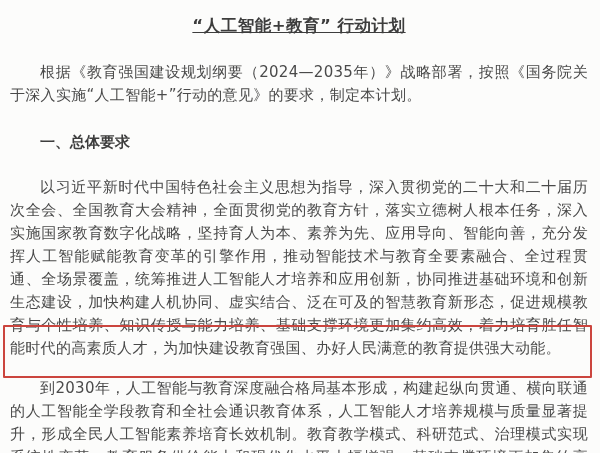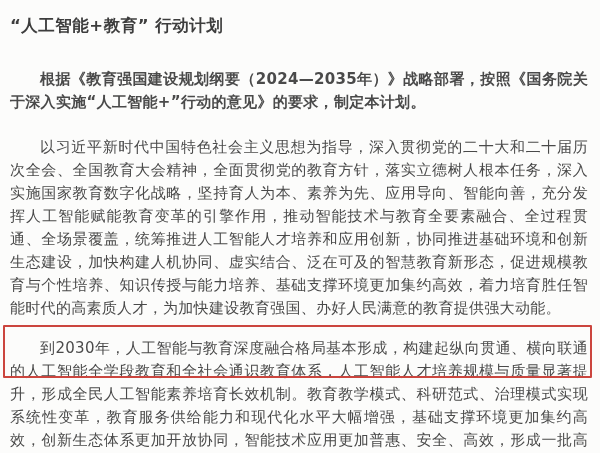--- a/index.html
+++ b/index.html
@@ -11,35 +11,37 @@
     overflow: hidden;
     font-family: "DejaVu Sans", "Liberation Sans", sans-serif;
     color: #4a4a4a;
     box-sizing: border-box;
   }
   .doc {
     padding: 16px 12px 0 10px;
   }
   .doc-title {
     margin: 0;
+    text-align: center;
     font-size: 16.5px;
     line-height: 20px;
     font-weight: bold;
     color: #3d3d3d;
     letter-spacing: 0.5px;
+    text-decoration: underline;
   }
   .para {
     margin: 0;
     font-size: 15px;
     line-height: 23px;
     text-indent: 2em;
     text-align: justify;
     letter-spacing: 0.3px;
   }
-  .para-intro   { margin-top: 32px; font-weight: bold; }
+  .para-intro   { margin-top: 25px; }
   .section-heading {
     margin: 24px 0 0 0;
     font-size: 15px;
     line-height: 23px;
     font-weight: bold;
     color: #3d3d3d;
     text-indent: 2em;
   }
   .para-guiding { margin-top: 22px; }
   .para-goal    { margin-top: 17px; }
@@ -57,20 +59,21 @@
 </style>
 </head>
 <body>
 
 <div class="page">
   <div class="doc">
     <h1 class="doc-title">“人工智能+教育” 行动计划</h1>
 
     <p class="para para-intro">根据《教育强国建设规划纲要（2024—2035年）》战略部署，按照《国务院关于深入实施“人工智能+”行动的意见》的要求，制定本计划。</p>
 
+    <h2 class="section-heading">一、总体要求</h2>
 
     <p class="para para-guiding">以习近平新时代中国特色社会主义思想为指导，深入贯彻党的二十大和二十届历次全会、全国教育大会精神，全面贯彻党的教育方针，落实立德树人根本任务，深入实施国家教育数字化战略，坚持育人为本、素养为先、应用导向、智能向善，充分发挥人工智能赋能教育变革的引擎作用，推动智能技术与教育全要素融合、全过程贯通、全场景覆盖，统筹推进人工智能人才培养和应用创新，协同推进基础环境和创新生态建设，加快构建人机协同、虚实结合、泛在可及的智慧教育新形态，促进规模教育与个性培养、知识传授与能力培养、基础支撑环境更加集约高效，着力培育胜任智能时代的高素质人才，为加快建设教育强国、办好人民满意的教育提供强大动能。</p>
 
     <p class="para para-goal">到2030年，人工智能与教育深度融合格局基本形成，构建起纵向贯通、横向联通的人工智能全学段教育和全社会通识教育体系，人工智能人才培养规模与质量显著提升，形成全民人工智能素养培育长效机制。教育教学模式、科研范式、治理模式实现系统性变革，教育服务供给能力和现代化水平大幅增强，基础支撑环境更加集约高效，创新生态体系更加开放协同，智能技术应用更加普惠、安全、高效，形成一批高价值、可推广、可复制的应用场景，智慧教育新形态基本形成、全球影响力进入前列。</p>
   </div>
 
   <div class="highlight-box"></div>
 </div>
 
 </body></html>

